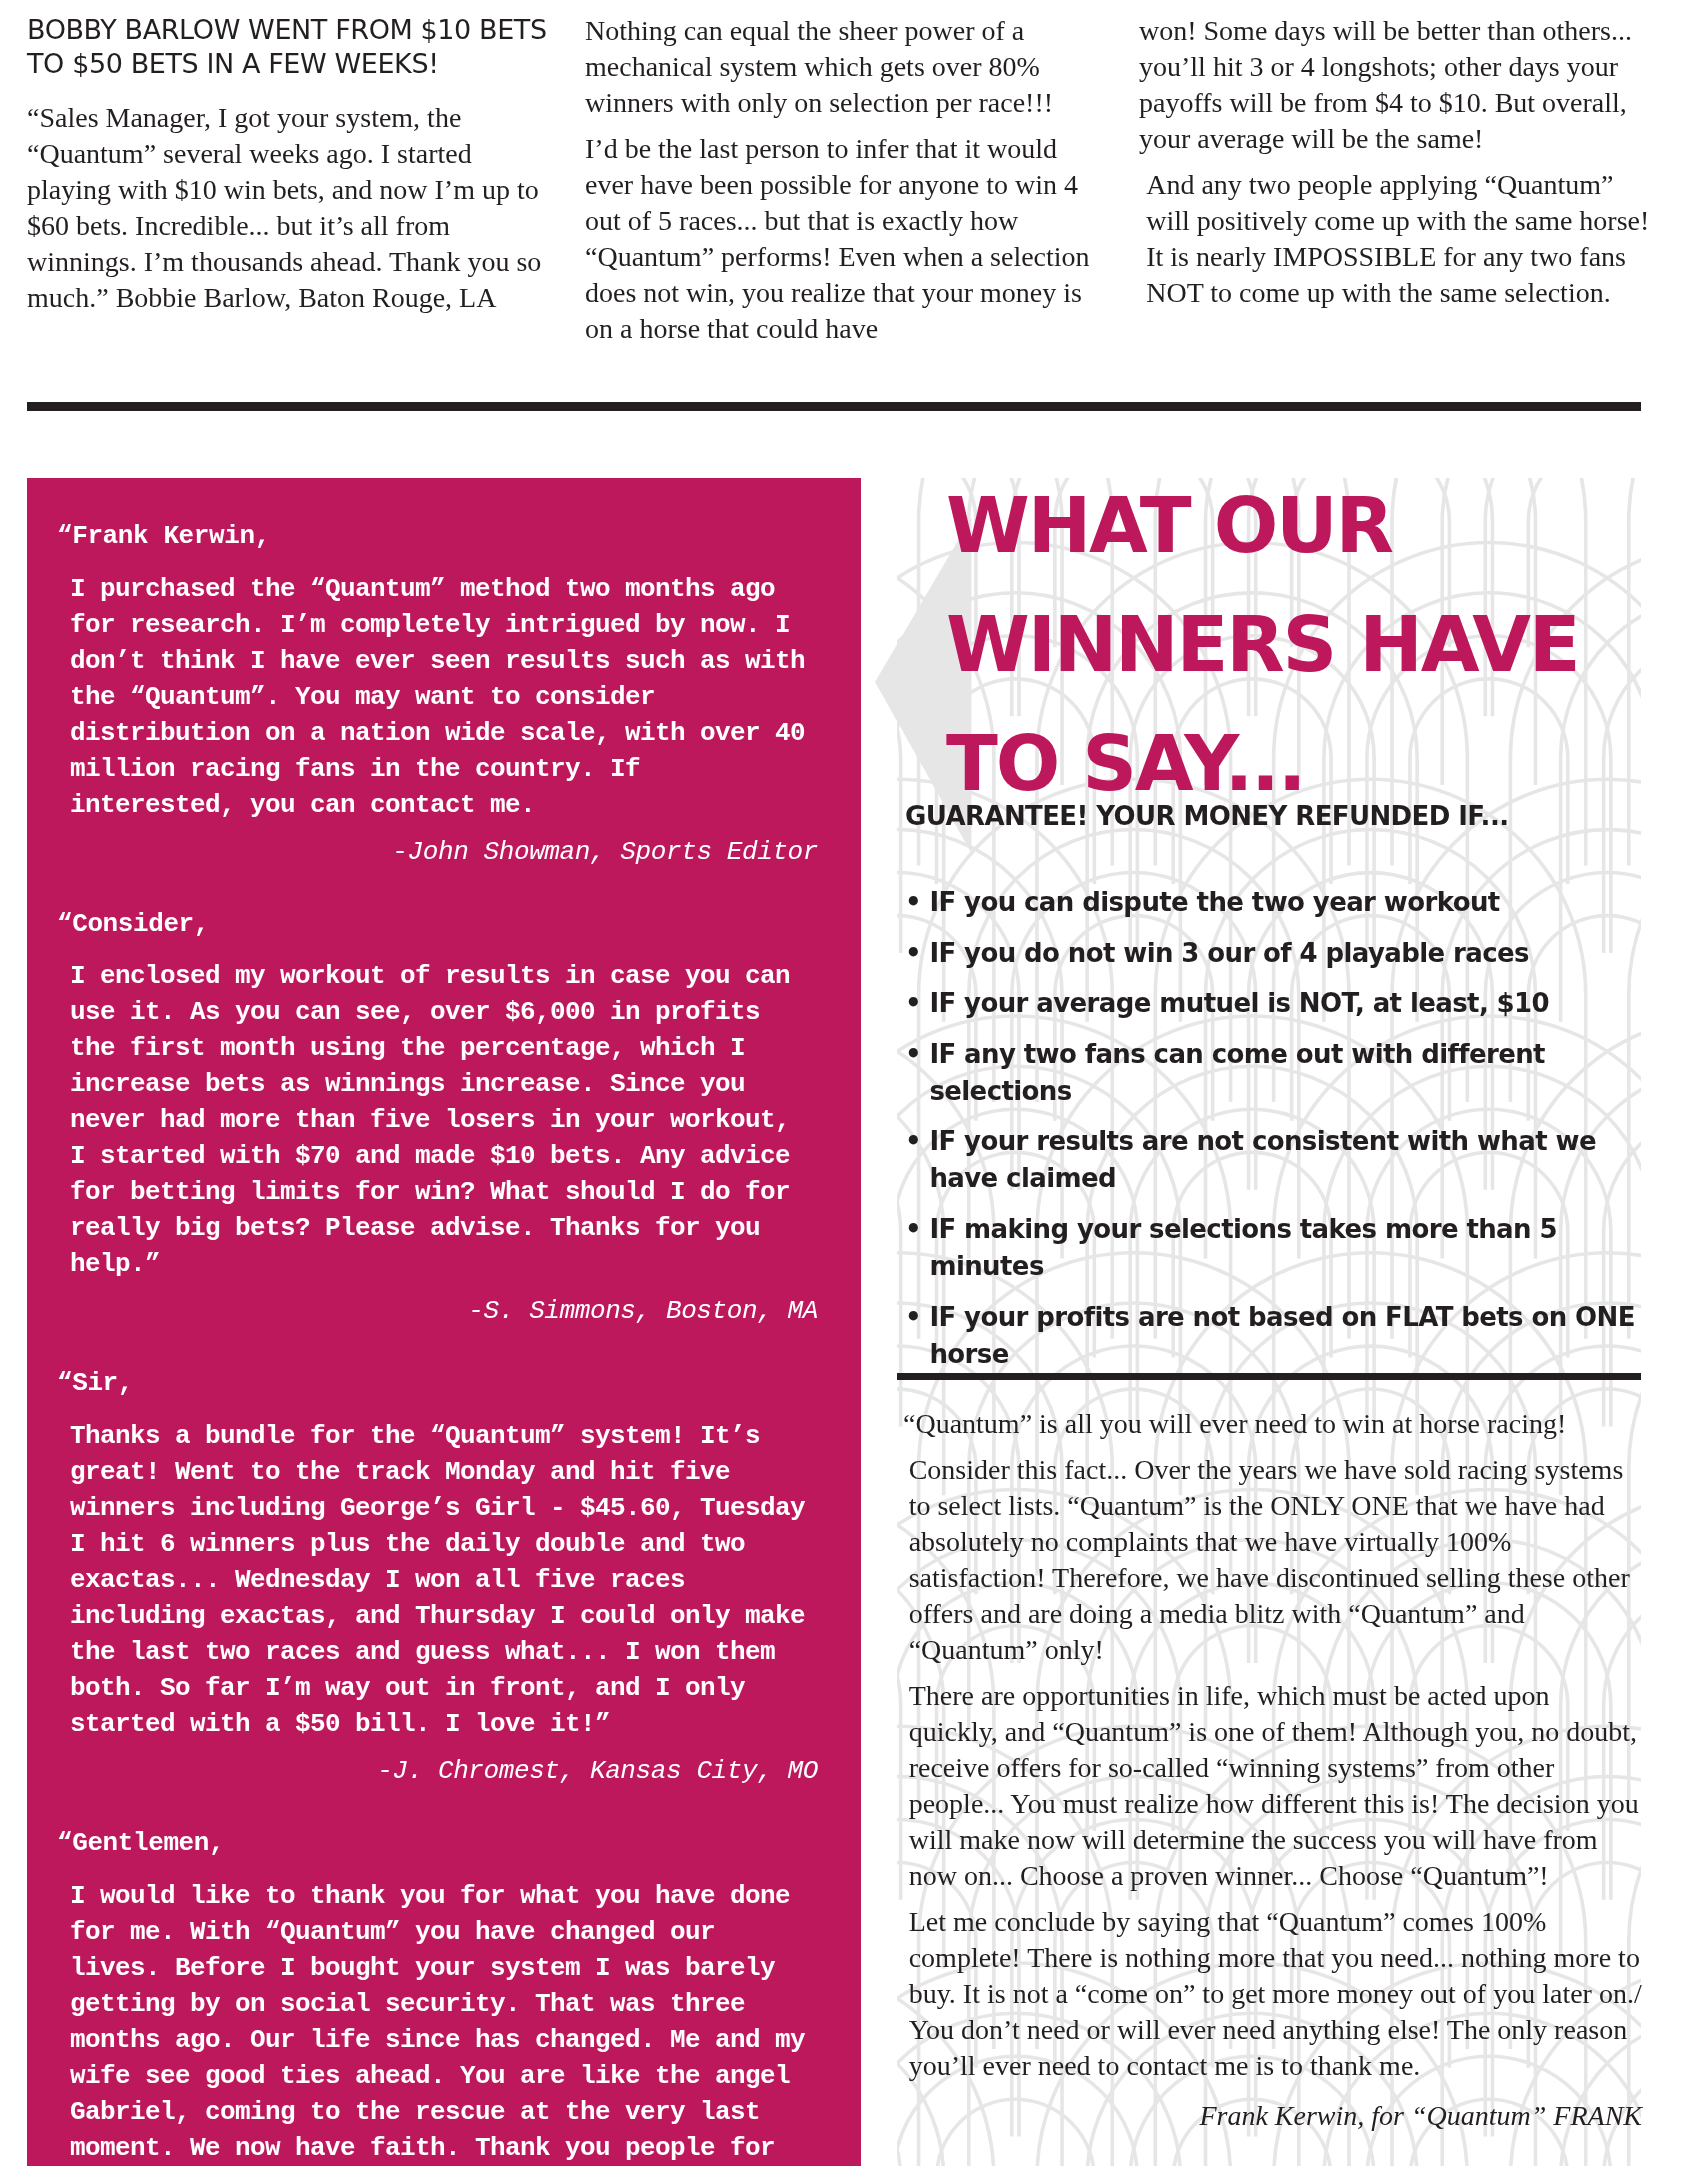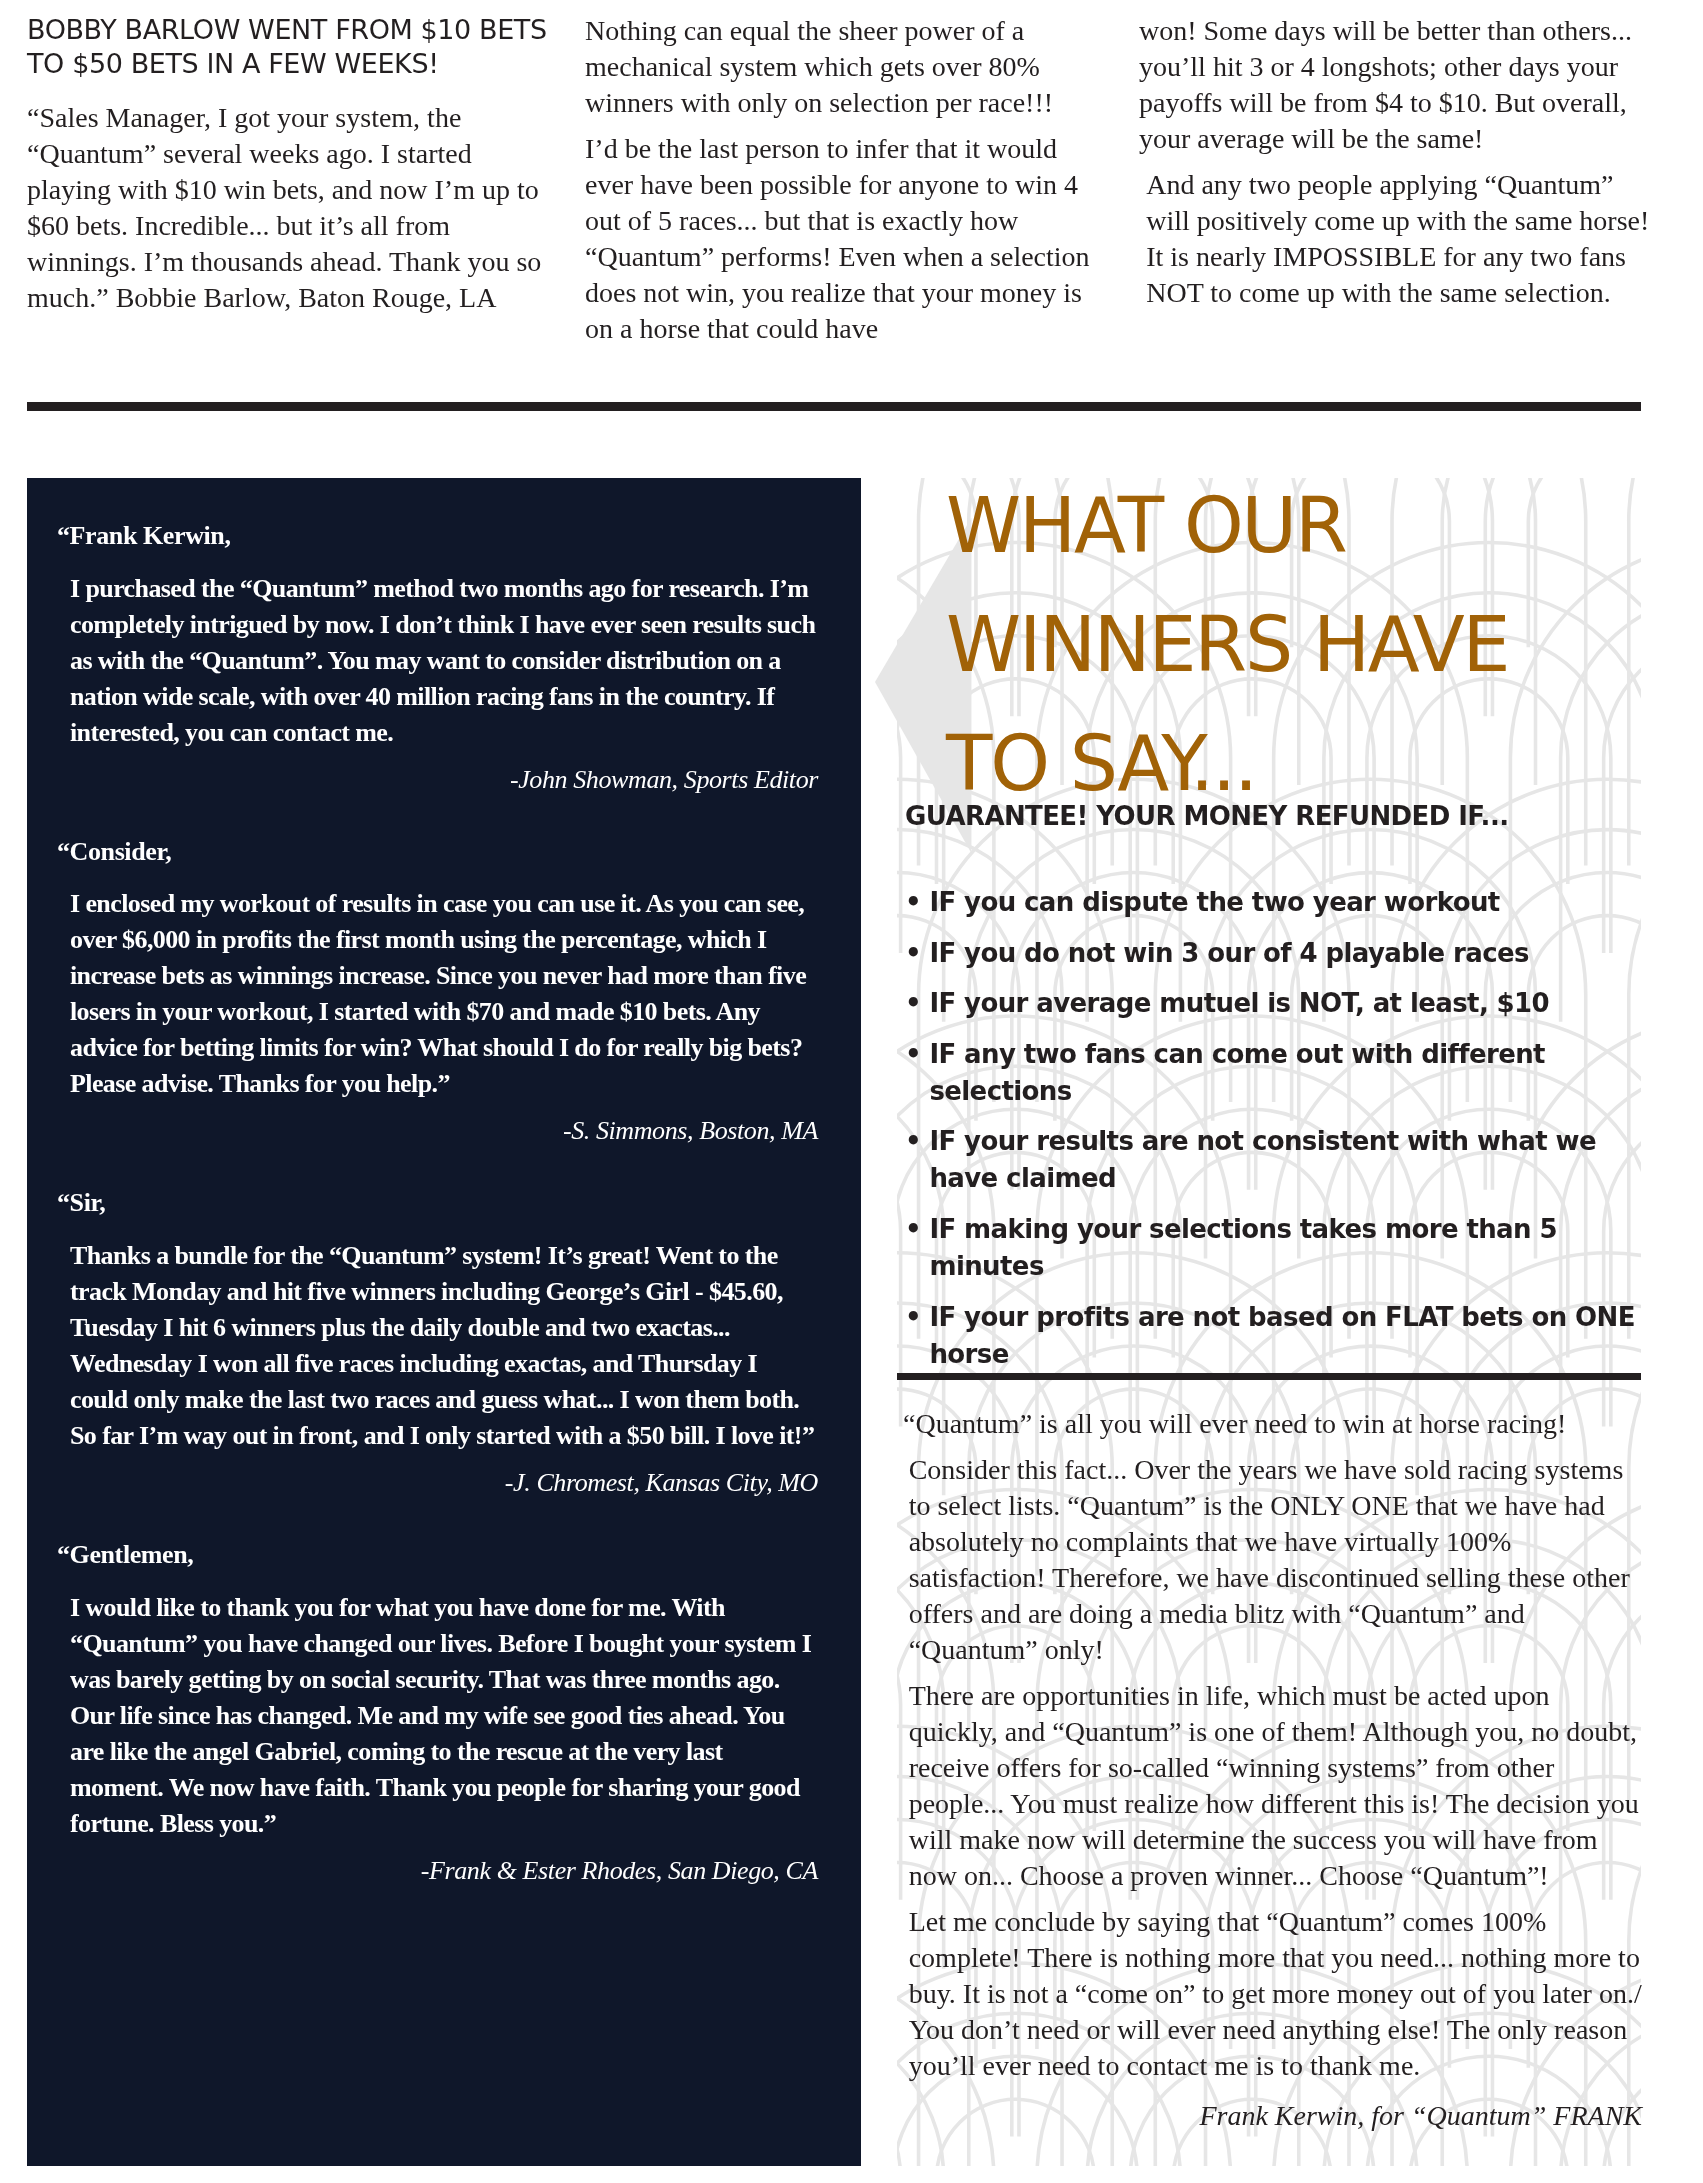--- a/index.html
+++ b/index.html
@@ -11,32 +11,32 @@
   #col1 { left: 27px; width: 531px; }
   #col2 { left: 585px; width: 524px; }
   #col3 { left: 1139px; width: 524px; }
   .headline { font-family: "DejaVu Sans", sans-serif; font-weight: normal; font-size: 27px; line-height: 34px; text-transform: uppercase; letter-spacing: -0.4px; margin: 0 0 18.7px 0; color: #231f20; }
   #col1 .quote { padding-left: 0; }
   .indent { padding-left: 7.2px; }
 
   .rule-top { position: absolute; left: 27px; top: 402px; width: 1614px; height: 8.6px; background: #231f20; }
 
   
-  .purple-box { position: absolute; left: 27px; top: 478px; width: 834px; height: 1688px; background: #0f172a; color: #ffffff; font-family: Liberation Serif, serif; box-sizing: border-box; padding: 42px 43px 0 30px; }
+  .purple-box { position: absolute; left: 27px; top: 478px; width: 834px; height: 1688px; background: #be185d; color: #ffffff; font-family: Liberation Mono, monospace; box-sizing: border-box; padding: 42px 43px 0 30px; }
   .tm { margin-bottom: 40px; }
   .tm-salutation { font-weight: bold; font-size: 26px; line-height: 32px; margin: 0 0 18.7px 0; letter-spacing: -0.4px; }
   .tm-body { font-weight: bold; font-size: 26px; line-height: 36px; margin: 0 0 13px 13px; letter-spacing: -0.6px; }
   .tm-sign { font-style: italic; font-size: 26px; line-height: 32px; text-align: right; margin: 0; letter-spacing: -0.4px; }
 
   
   .pattern { position: absolute; left: 897px; top: 478px; width: 744px; height: 1688px; overflow: hidden; }
   .pattern svg { display: block; }
   .arrow { position: absolute; left: 875px; top: 517px; }
 
-  .big-heading { position: absolute; left: 946px; top: 466px; width: 689px; font-family: "DejaVu Sans", sans-serif; font-weight: normal; font-size: 76px; line-height: 119px; letter-spacing: -2.2px; color: #a16207; margin: 0; text-transform: uppercase; }
+  .big-heading { position: absolute; left: 946px; top: 466px; width: 689px; font-family: "DejaVu Sans", sans-serif; font-weight: bold; font-size: 76px; line-height: 119px; letter-spacing: -2.2px; color: #be185d; margin: 0; text-transform: uppercase; }
 
   .guarantee-title { position: absolute; left: 905px; top: 798px; width: 732px; font-family: "DejaVu Sans", sans-serif; font-weight: bold; font-size: 26px; line-height: 37px; letter-spacing: -0.6px; color: #231f20; margin: 0; }
   .guarantee-title span { display: block; }
   .guarantee-title span + span { padding-left: 10px; }
 
   .guarantee-list { position: absolute; left: 905px; top: 884px; width: 732px; margin: 0; padding: 0; list-style: none; font-family: "DejaVu Sans", sans-serif; font-weight: bold; font-size: 26px; line-height: 37px; letter-spacing: -0.6px; color: #231f20; }
   .guarantee-list li { position: relative; padding-left: 24.4px; margin-bottom: 13.6px; }
   .guarantee-list li .bullet { position: absolute; left: 0; top: 0; }
 
   .rule-mid { position: absolute; left: 897px; top: 1373px; width: 744px; height: 6.5px; background: #231f20; }

